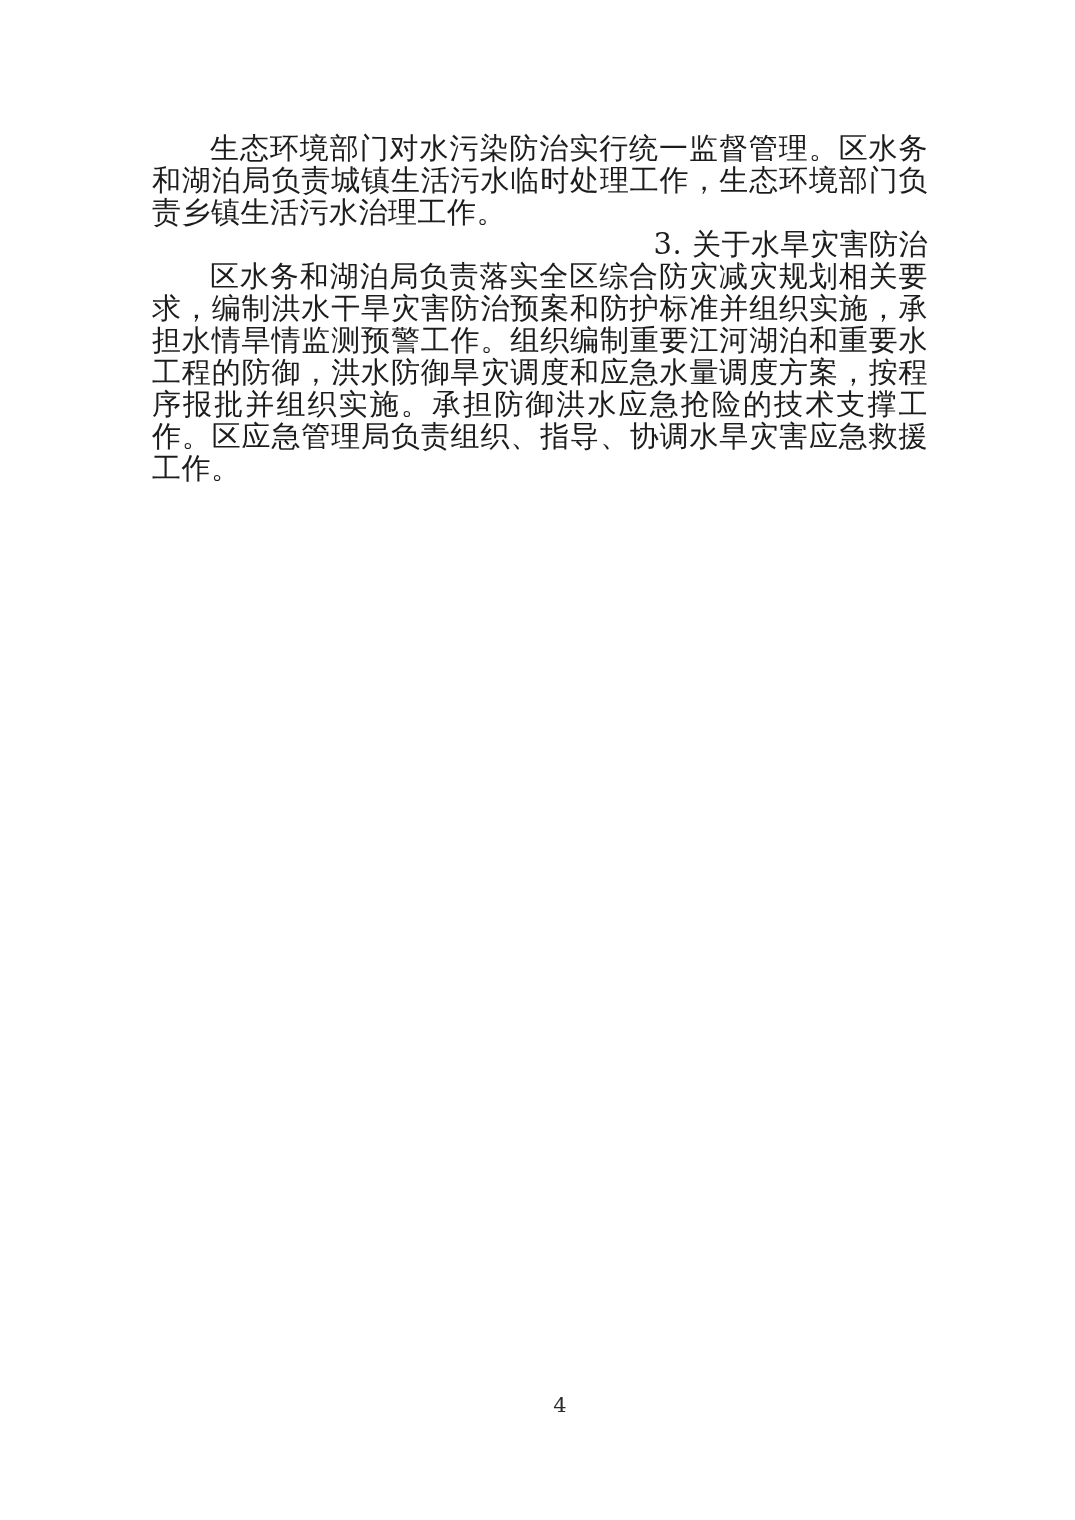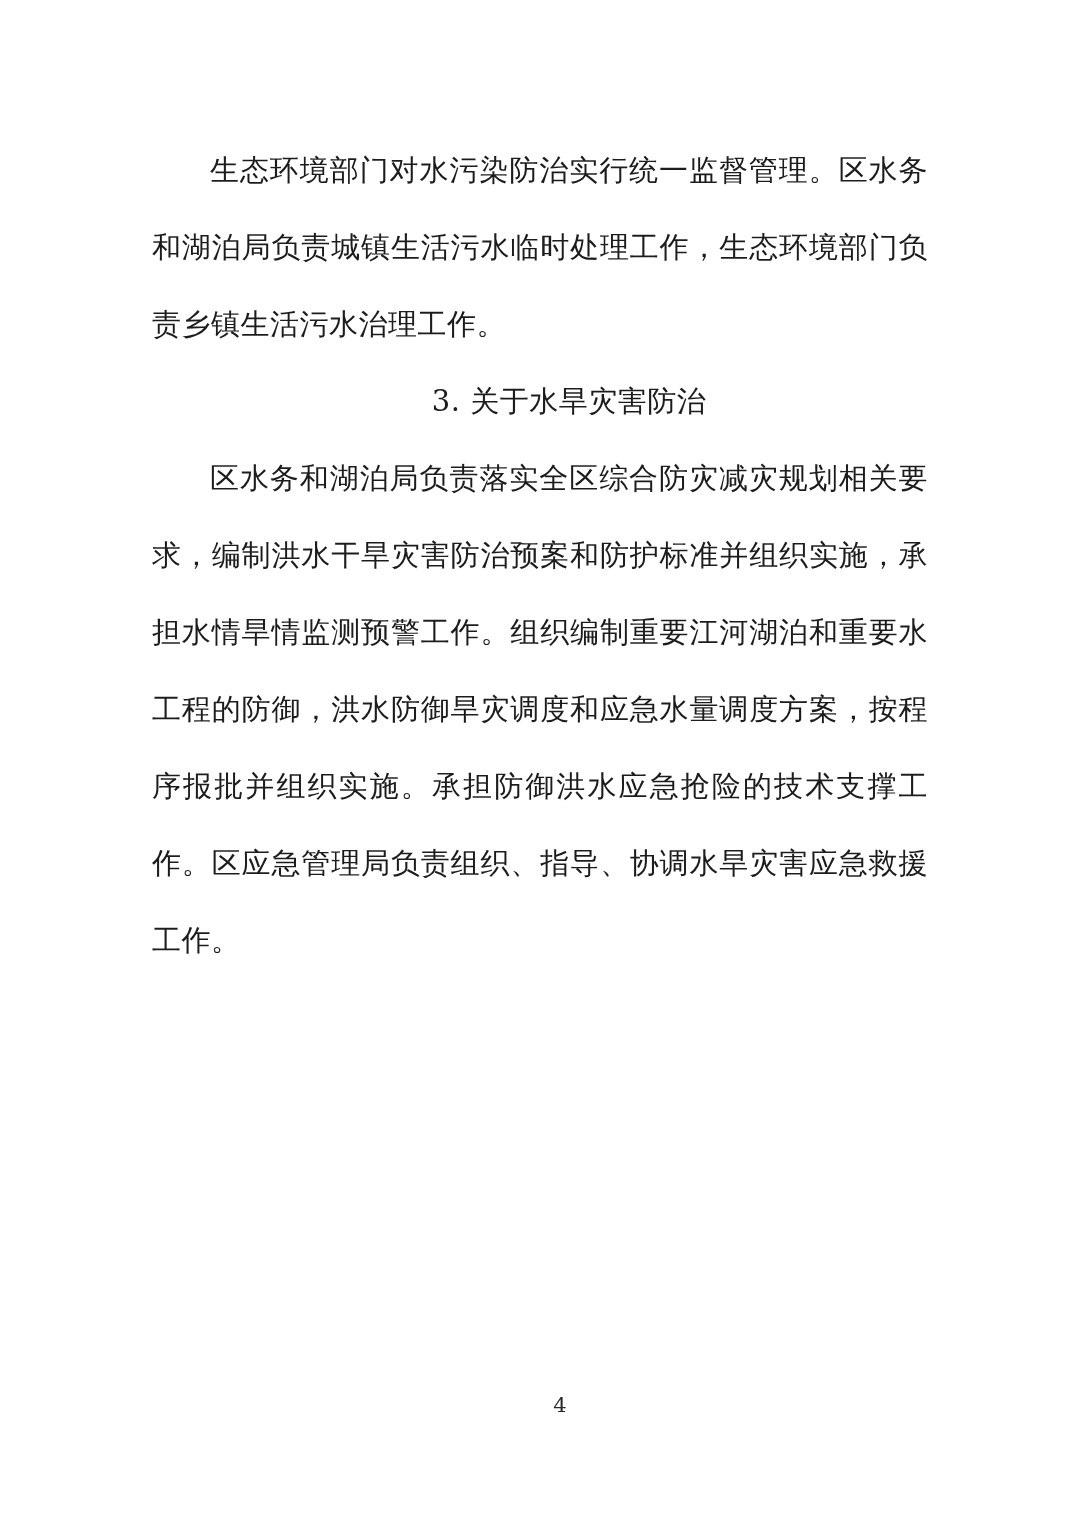--- a/index.html
+++ b/index.html
@@ -25,30 +25,30 @@
   }
   .text-block {
     position: absolute;
     left: 152px;
     top: 132px;
     width: 776px;
   }
   .para {
     margin: 0;
     font-size: 29px;
-    line-height: 77px;
+    line-height: 32px;
     text-align: justify;
     text-justify: inter-ideograph;
     text-indent: 2em;
     letter-spacing: 0.5px;
     color: #1c1c1c;
     word-break: break-all;
   }
   .para.heading {
-    text-align: center;
+    text-align: right;
   }
   .page-number {
     position: absolute;
     left: 560px;
     top: 1392px;
     transform: translateX(-50%);
     font-size: 21px;
     line-height: 26px;
     color: #2a2a2a;
     font-family: "DejaVu Serif", "Liberation Serif", serif;

